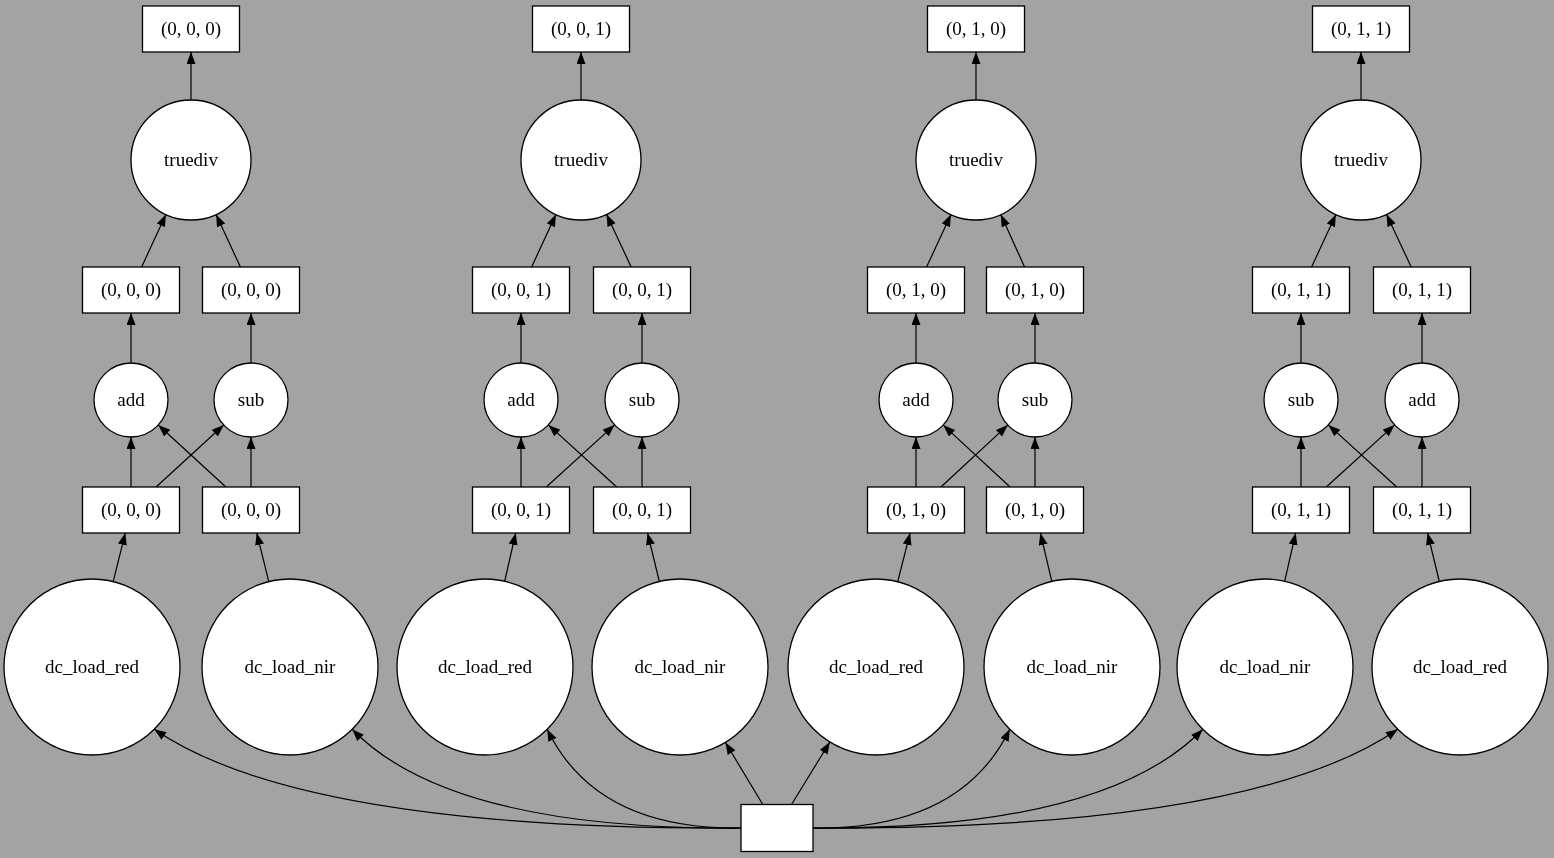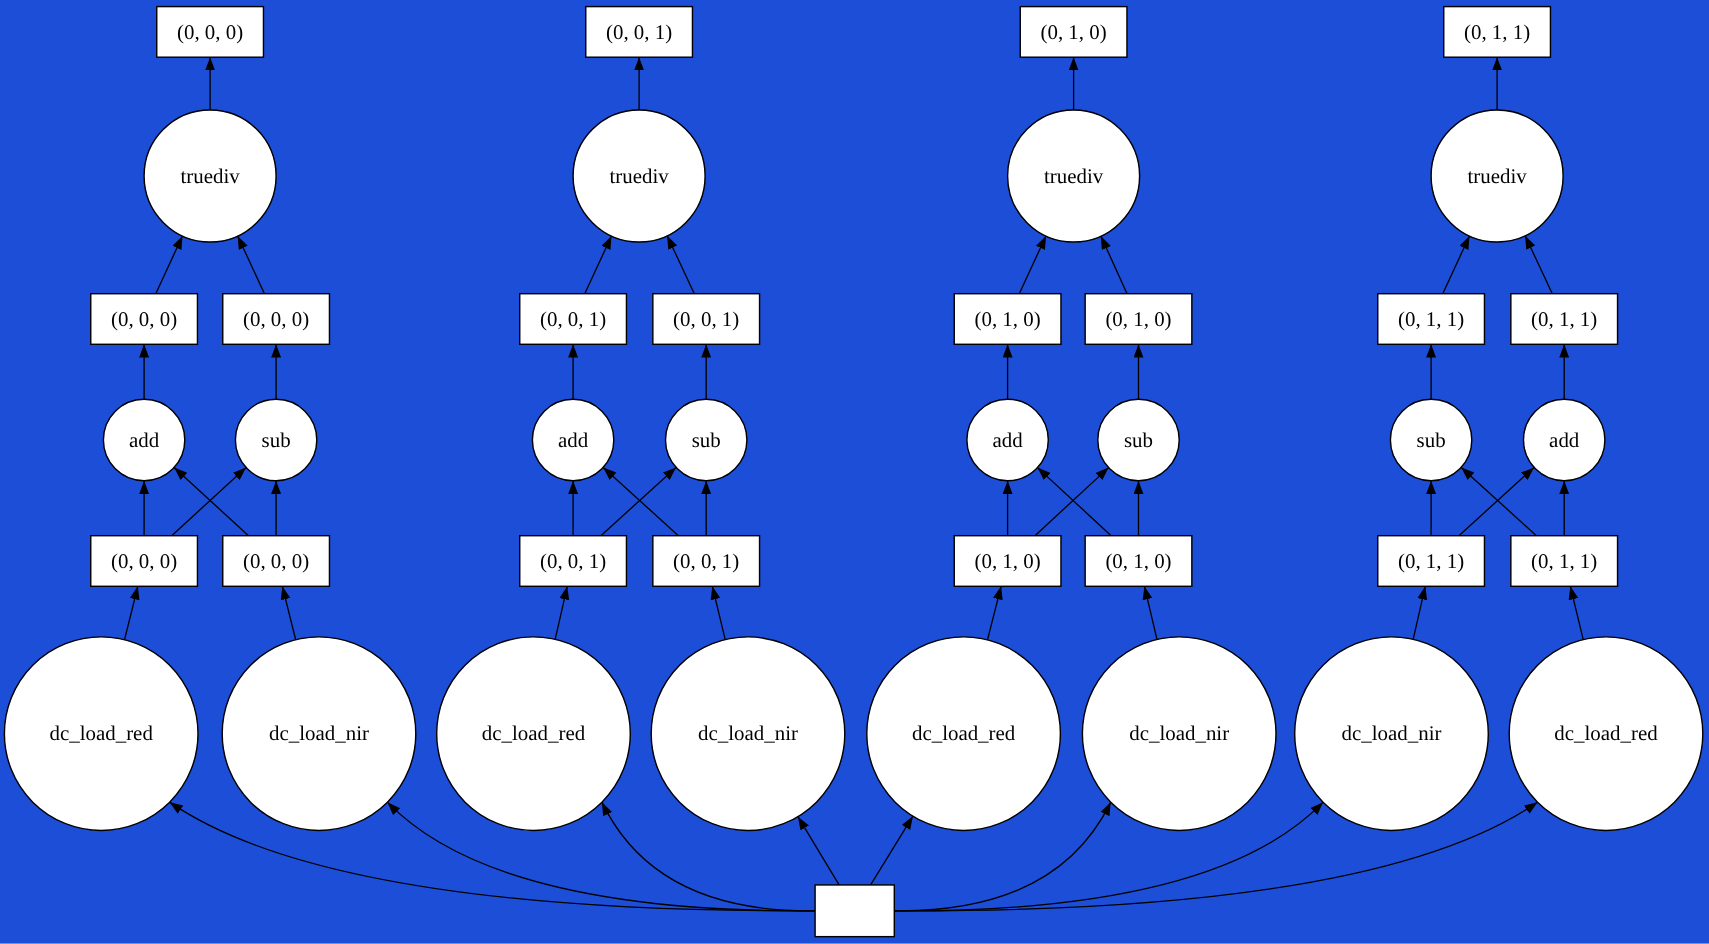--- a/index.html
+++ b/index.html
@@ -1,16 +1,16 @@
 <!DOCTYPE html>
 <html><head>
 <meta charset="utf-8">
 <style>
   html,body{margin:0;padding:0;background:#ffffff;}
-  .canvas{position:relative;width:1554px;height:858px;background:#1d4ed8;overflow:hidden;}
+  .canvas{position:relative;width:1554px;height:858px;background:#a3a3a3;overflow:hidden;}
   svg{display:block;}
   svg text{font-family:"Liberation Serif","DejaVu Serif",serif;font-size:19px;fill:#000000;}
 </style>
 </head>
 <body>
 
 <div class="canvas">
   <svg id="graph" width="1554" height="858" viewBox="0 0 1554 858" xmlns="http://www.w3.org/2000/svg">
     <defs>
       <marker id="arrow" markerUnits="userSpaceOnUse" markerWidth="14" markerHeight="11" refX="12" refY="4.5" orient="auto">

